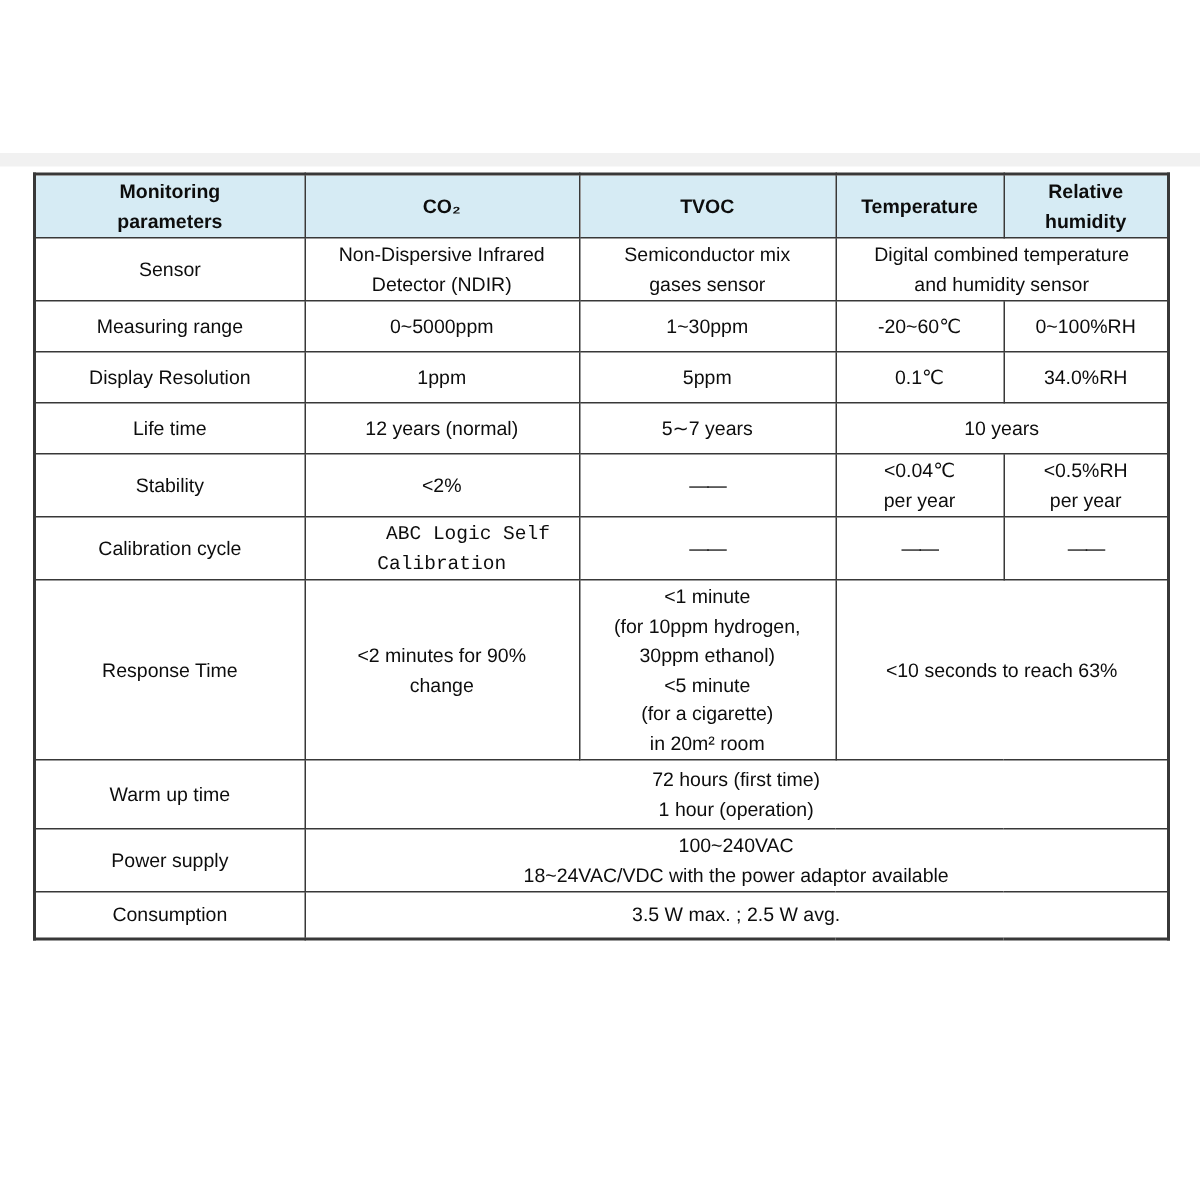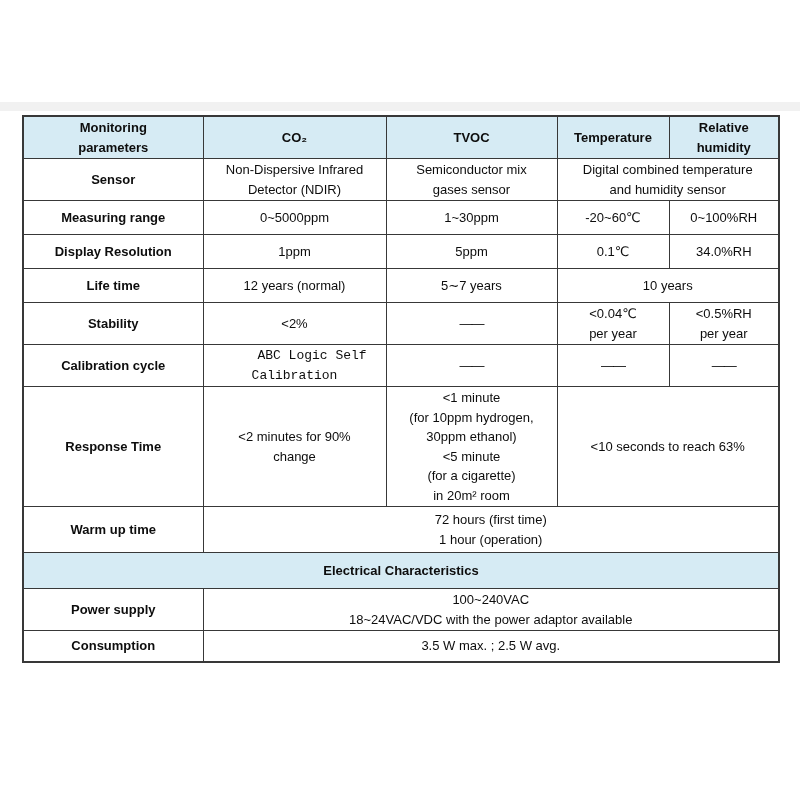--- a/index.html
+++ b/index.html
@@ -41,21 +41,21 @@
     border: 1.5px solid #383838;
     text-align: center;
     vertical-align: middle;
     font-size: 13px;
     line-height: 19.5px;
     color: #0d0d0d;
     padding: 1px 4px;
     white-space: pre-line;
     overflow: hidden;
   }
-  td.label { font-weight: bold; }
+  td.label { font-weight: normal; }
   tr.head td {
     background: #d6ebf4;
     font-weight: bold;
   }
   tr.elec td {
     background: #d6ebf4;
     font-weight: bold;
   }
   td.leftcell {
     text-align: left;
@@ -162,23 +162,20 @@
 in 20m² room</td>
           <td colspan="2">&lt;10 seconds to reach 63%</td>
         </tr>
 
         <tr style="height:46px">
           <td class="label">Warm up time</td>
           <td colspan="4" class="leftcell">72 hours (first time)
 1 hour (operation)</td>
         </tr>
 
-        <tr class="elec" style="height:36px">
-          <td colspan="5">Electrical Characteristics</td>
-        </tr>
 
         <tr style="height:42px">
           <td class="label">Power supply</td>
           <td colspan="4" class="leftcell">100~240VAC
 18~24VAC/VDC with the power adaptor available</td>
         </tr>
 
         <tr style="height:31px">
           <td class="label">Consumption</td>
           <td colspan="4" class="leftcell">3.5 W max. ; 2.5 W avg.</td>

